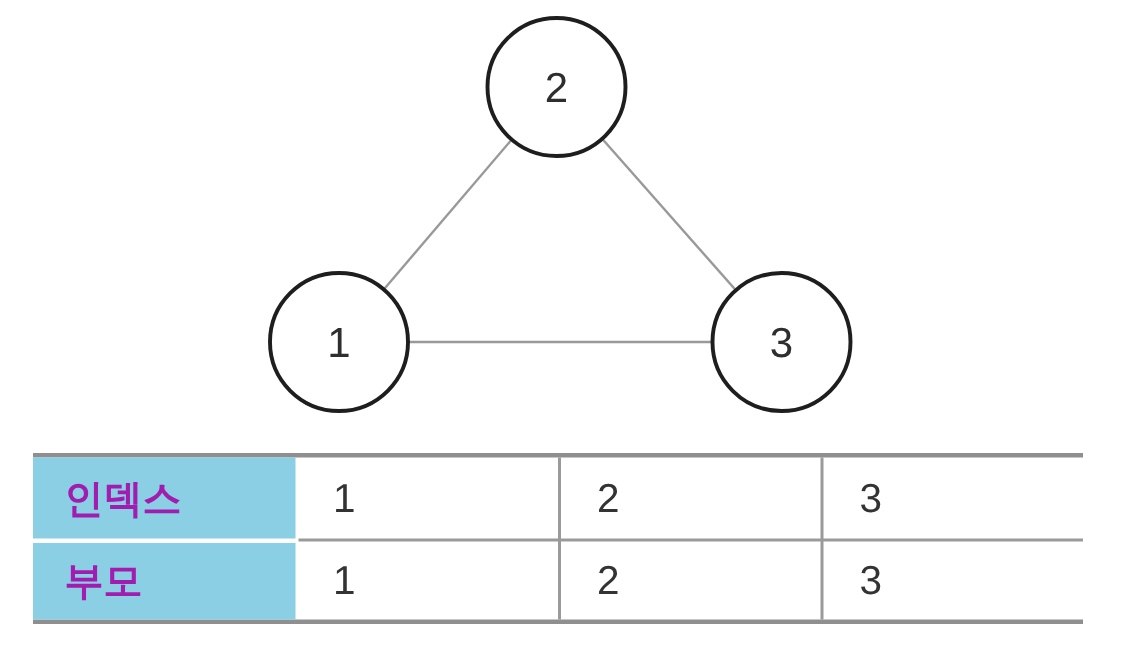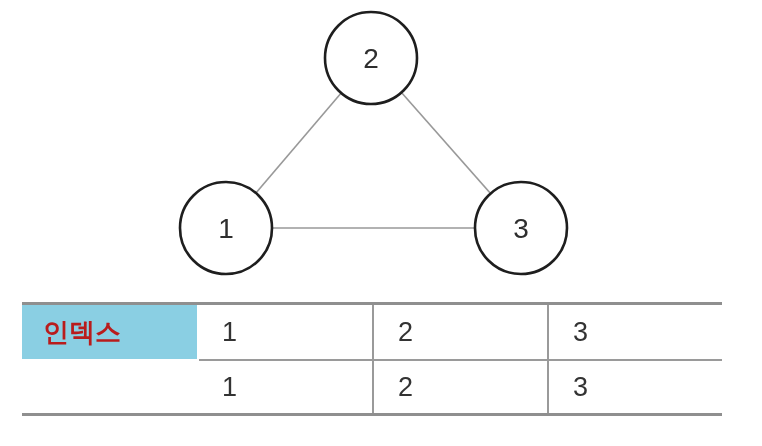--- a/index.html
+++ b/index.html
@@ -64,21 +64,21 @@
     position: absolute;
     left: 0;
     width: 175px;
     background: #8acfe3;
     display: flex;
     align-items: center;
     padding-left: 21px;
     box-sizing: border-box;
     font-weight: bold;
     font-size: 26px;
-    color: #b91c1c;
+    color: #a21caf;
   }
   .hcell.r1 { top: 3px; height: 54px; }
   .hcell.r2 { top: 60px; height: 51px; }
   .vcell {
     position: absolute;
     width: 173px;
     display: flex;
     align-items: center;
     padding-left: 24px;
     box-sizing: border-box;
@@ -118,20 +118,21 @@
   </svg>
 
   <div class="table-wrap">
     <div class="hborder top"></div>
     <div class="hborder bottom"></div>
     <div class="row-sep"></div>
     <div class="vline v1"></div>
     <div class="vline v2"></div>
 
     <div class="hcell r1">인덱스</div>
+    <div class="hcell r2">부모</div>
 
     <div class="vcell r1 c1">1</div>
     <div class="vcell r1 c2">2</div>
     <div class="vcell r1 c3">3</div>
 
     <div class="vcell r2 c1">1</div>
     <div class="vcell r2 c2">2</div>
     <div class="vcell r2 c3">3</div>
   </div>
 

